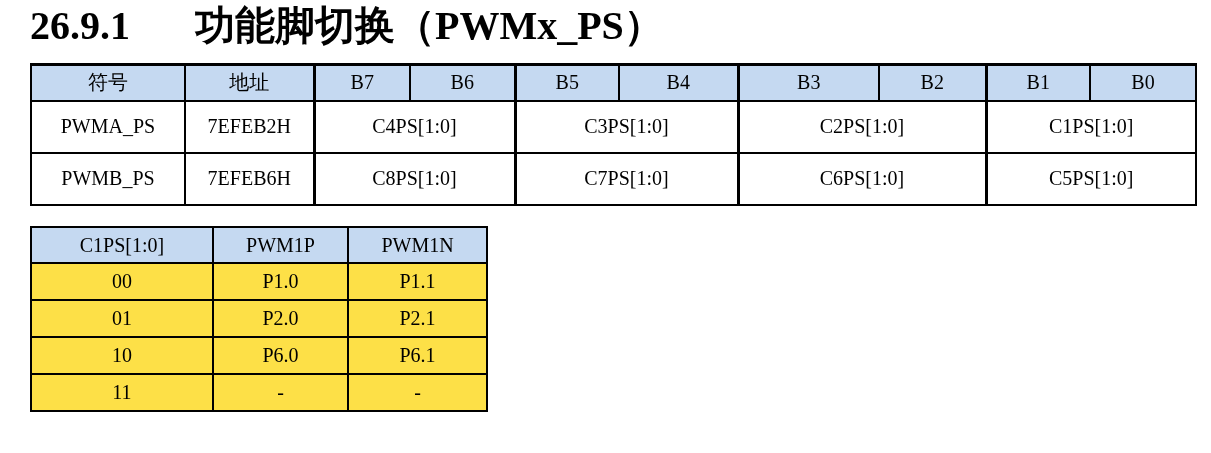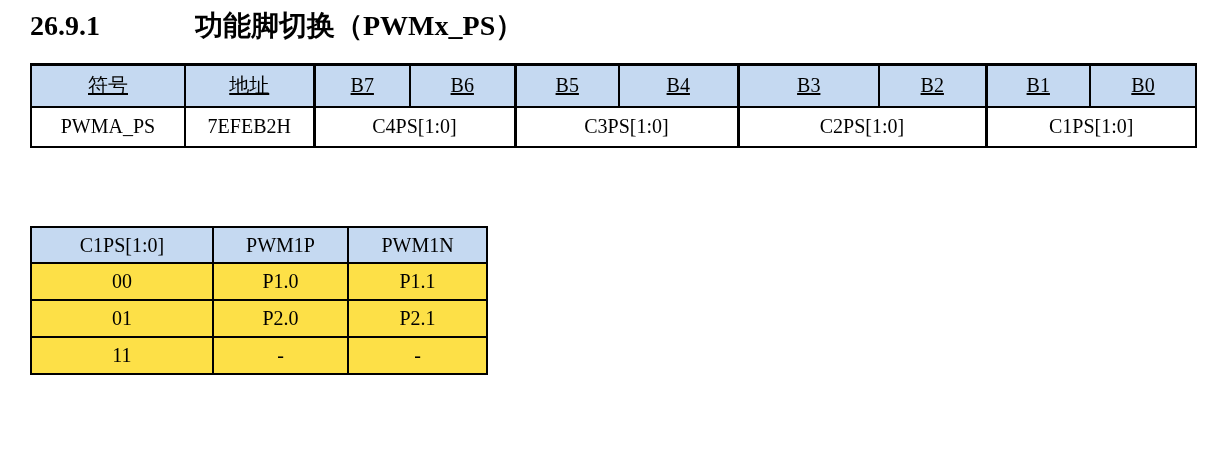--- a/index.html
+++ b/index.html
@@ -9,43 +9,43 @@
     font-family: "Liberation Serif", "DejaVu Serif", serif;
     color: #000000;
     position: relative;
     overflow: hidden;
   }
   .page { position: absolute; inset: 0; }
 
   
   .title {
     position: absolute; top: 6px; left: 30px;
-    font-weight: bold; font-size: 28px; line-height: 40px;
+    font-weight: bold; font-size: 40px; line-height: 40px;
     white-space: nowrap;
   }
   .sec-num { display: inline-block; width: 165px; }
 
   
   table { border-collapse: collapse; table-layout: fixed; }
   th, td {
     border: 2px solid #000000;
     text-align: center; vertical-align: middle;
     font-size: 20px; font-weight: normal;
     overflow: hidden; white-space: nowrap;
   }
   thead th { background: #c5d9f1; }
 
   
   .reg-table {
     position: absolute; top: 63px; left: 30px;
     width: 1165px;
     border-top: 3px solid #000000;
   }
-  .reg-table thead th { height: 42px; text-decoration: underline; }
-  .reg-table tbody td { height: 40px; background: #ffffff; }
+  .reg-table thead th { height: 36px; }
+  .reg-table tbody td { height: 52px; background: #ffffff; }
   .reg-table .grp { border-left-width: 3px; }
 
   
   .note {
     position: absolute; left: 30px;
     font-size: 21px; line-height: 30px; white-space: nowrap;
   }
   .note-1 { top: 190px; }
   .note-2 { top: 419px; }
 
@@ -95,20 +95,28 @@
     </thead>
     <tbody>
       <tr>
         <td>PWMA_PS</td>
         <td>7EFEB2H</td>
         <td colspan="2" class="grp">C4PS[1:0]</td>
         <td colspan="2" class="grp">C3PS[1:0]</td>
         <td colspan="2" class="grp">C2PS[1:0]</td>
         <td colspan="2" class="grp">C1PS[1:0]</td>
       </tr>
+      <tr>
+        <td>PWMB_PS</td>
+        <td>7EFEB6H</td>
+        <td colspan="2" class="grp">C8PS[1:0]</td>
+        <td colspan="2" class="grp">C7PS[1:0]</td>
+        <td colspan="2" class="grp">C6PS[1:0]</td>
+        <td colspan="2" class="grp">C5PS[1:0]</td>
+      </tr>
     </tbody>
   </table>
 
 
   <table class="pin-table">
     <colgroup>
       <col style="width:182px">
         <col style="width:135px">
         <col style="width:139px">
     </colgroup>
@@ -124,20 +132,25 @@
         <td>00</td>
         <td>P1.0</td>
         <td>P1.1</td>
       </tr>
       <tr>
         <td>01</td>
         <td>P2.0</td>
         <td>P2.1</td>
       </tr>
       <tr>
+        <td>10</td>
+        <td>P6.0</td>
+        <td>P6.1</td>
+      </tr>
+      <tr>
         <td>11</td>
         <td>-</td>
         <td>-</td>
       </tr>
     </tbody>
   </table>
 
 
 </div>
 

